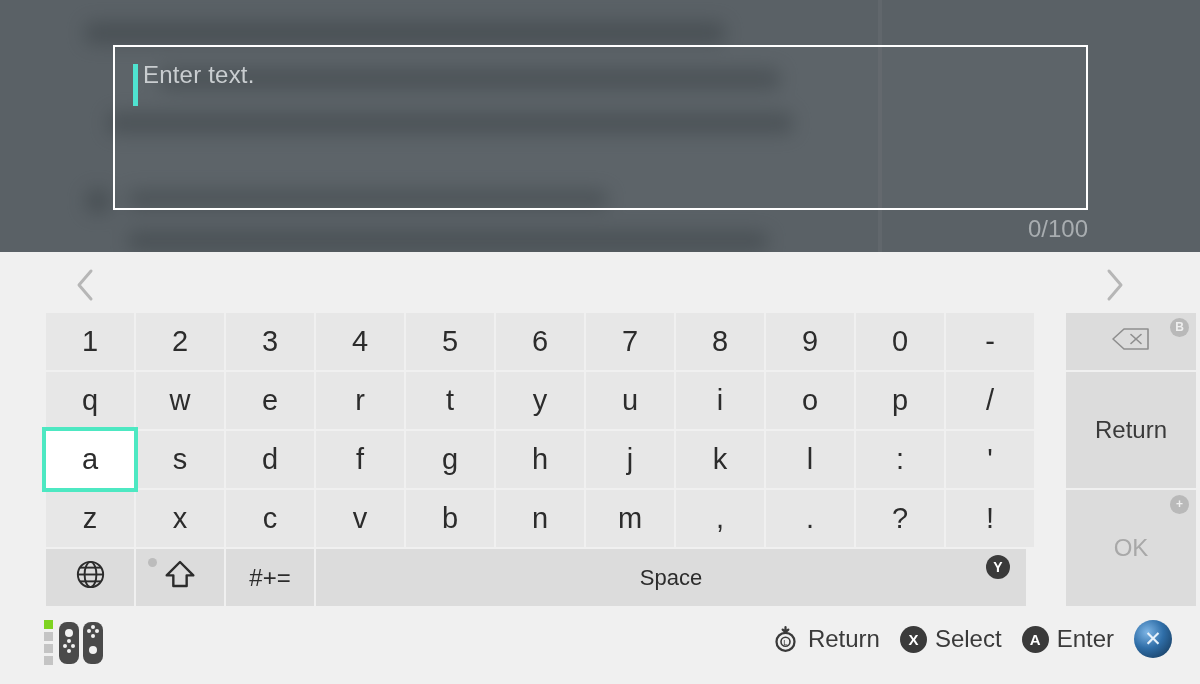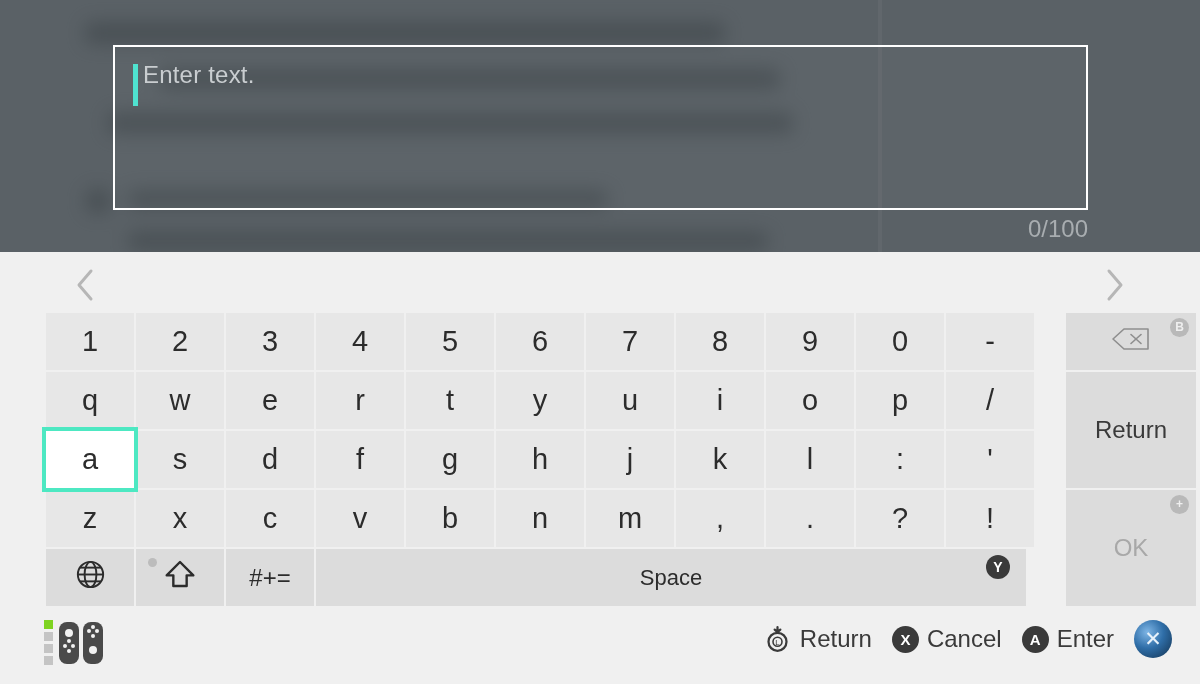--- a/index.html
+++ b/index.html
@@ -380,21 +380,21 @@
           <circle cx="12" cy="14" r="8" stroke="#3a3a3a" stroke-width="2"></circle>
           <circle cx="12" cy="14" r="4" stroke="#3a3a3a" stroke-width="1.4"></circle>
           <text x="12" y="17" font-size="7" text-anchor="middle" fill="#3a3a3a" font-family="Liberation Sans, sans-serif">L</text>
           <path d="M12 1 L12 5 M9.5 3.2 L12 5.6 L14.5 3.2" stroke="#3a3a3a" stroke-width="2" stroke-linecap="round" fill="none"></path>
         </svg>
       </span>
       <span>Return</span>
     </div>
     <div class="hint">
       <span class="btn-glyph">X</span>
-      <span>Cancel</span>
+      <span>Select</span>
     </div>
     <div class="hint">
       <span class="btn-glyph">A</span>
       <span>Enter</span>
     </div>
     <div class="home-orb">✕</div>
   </div>
 
 
 </div>

